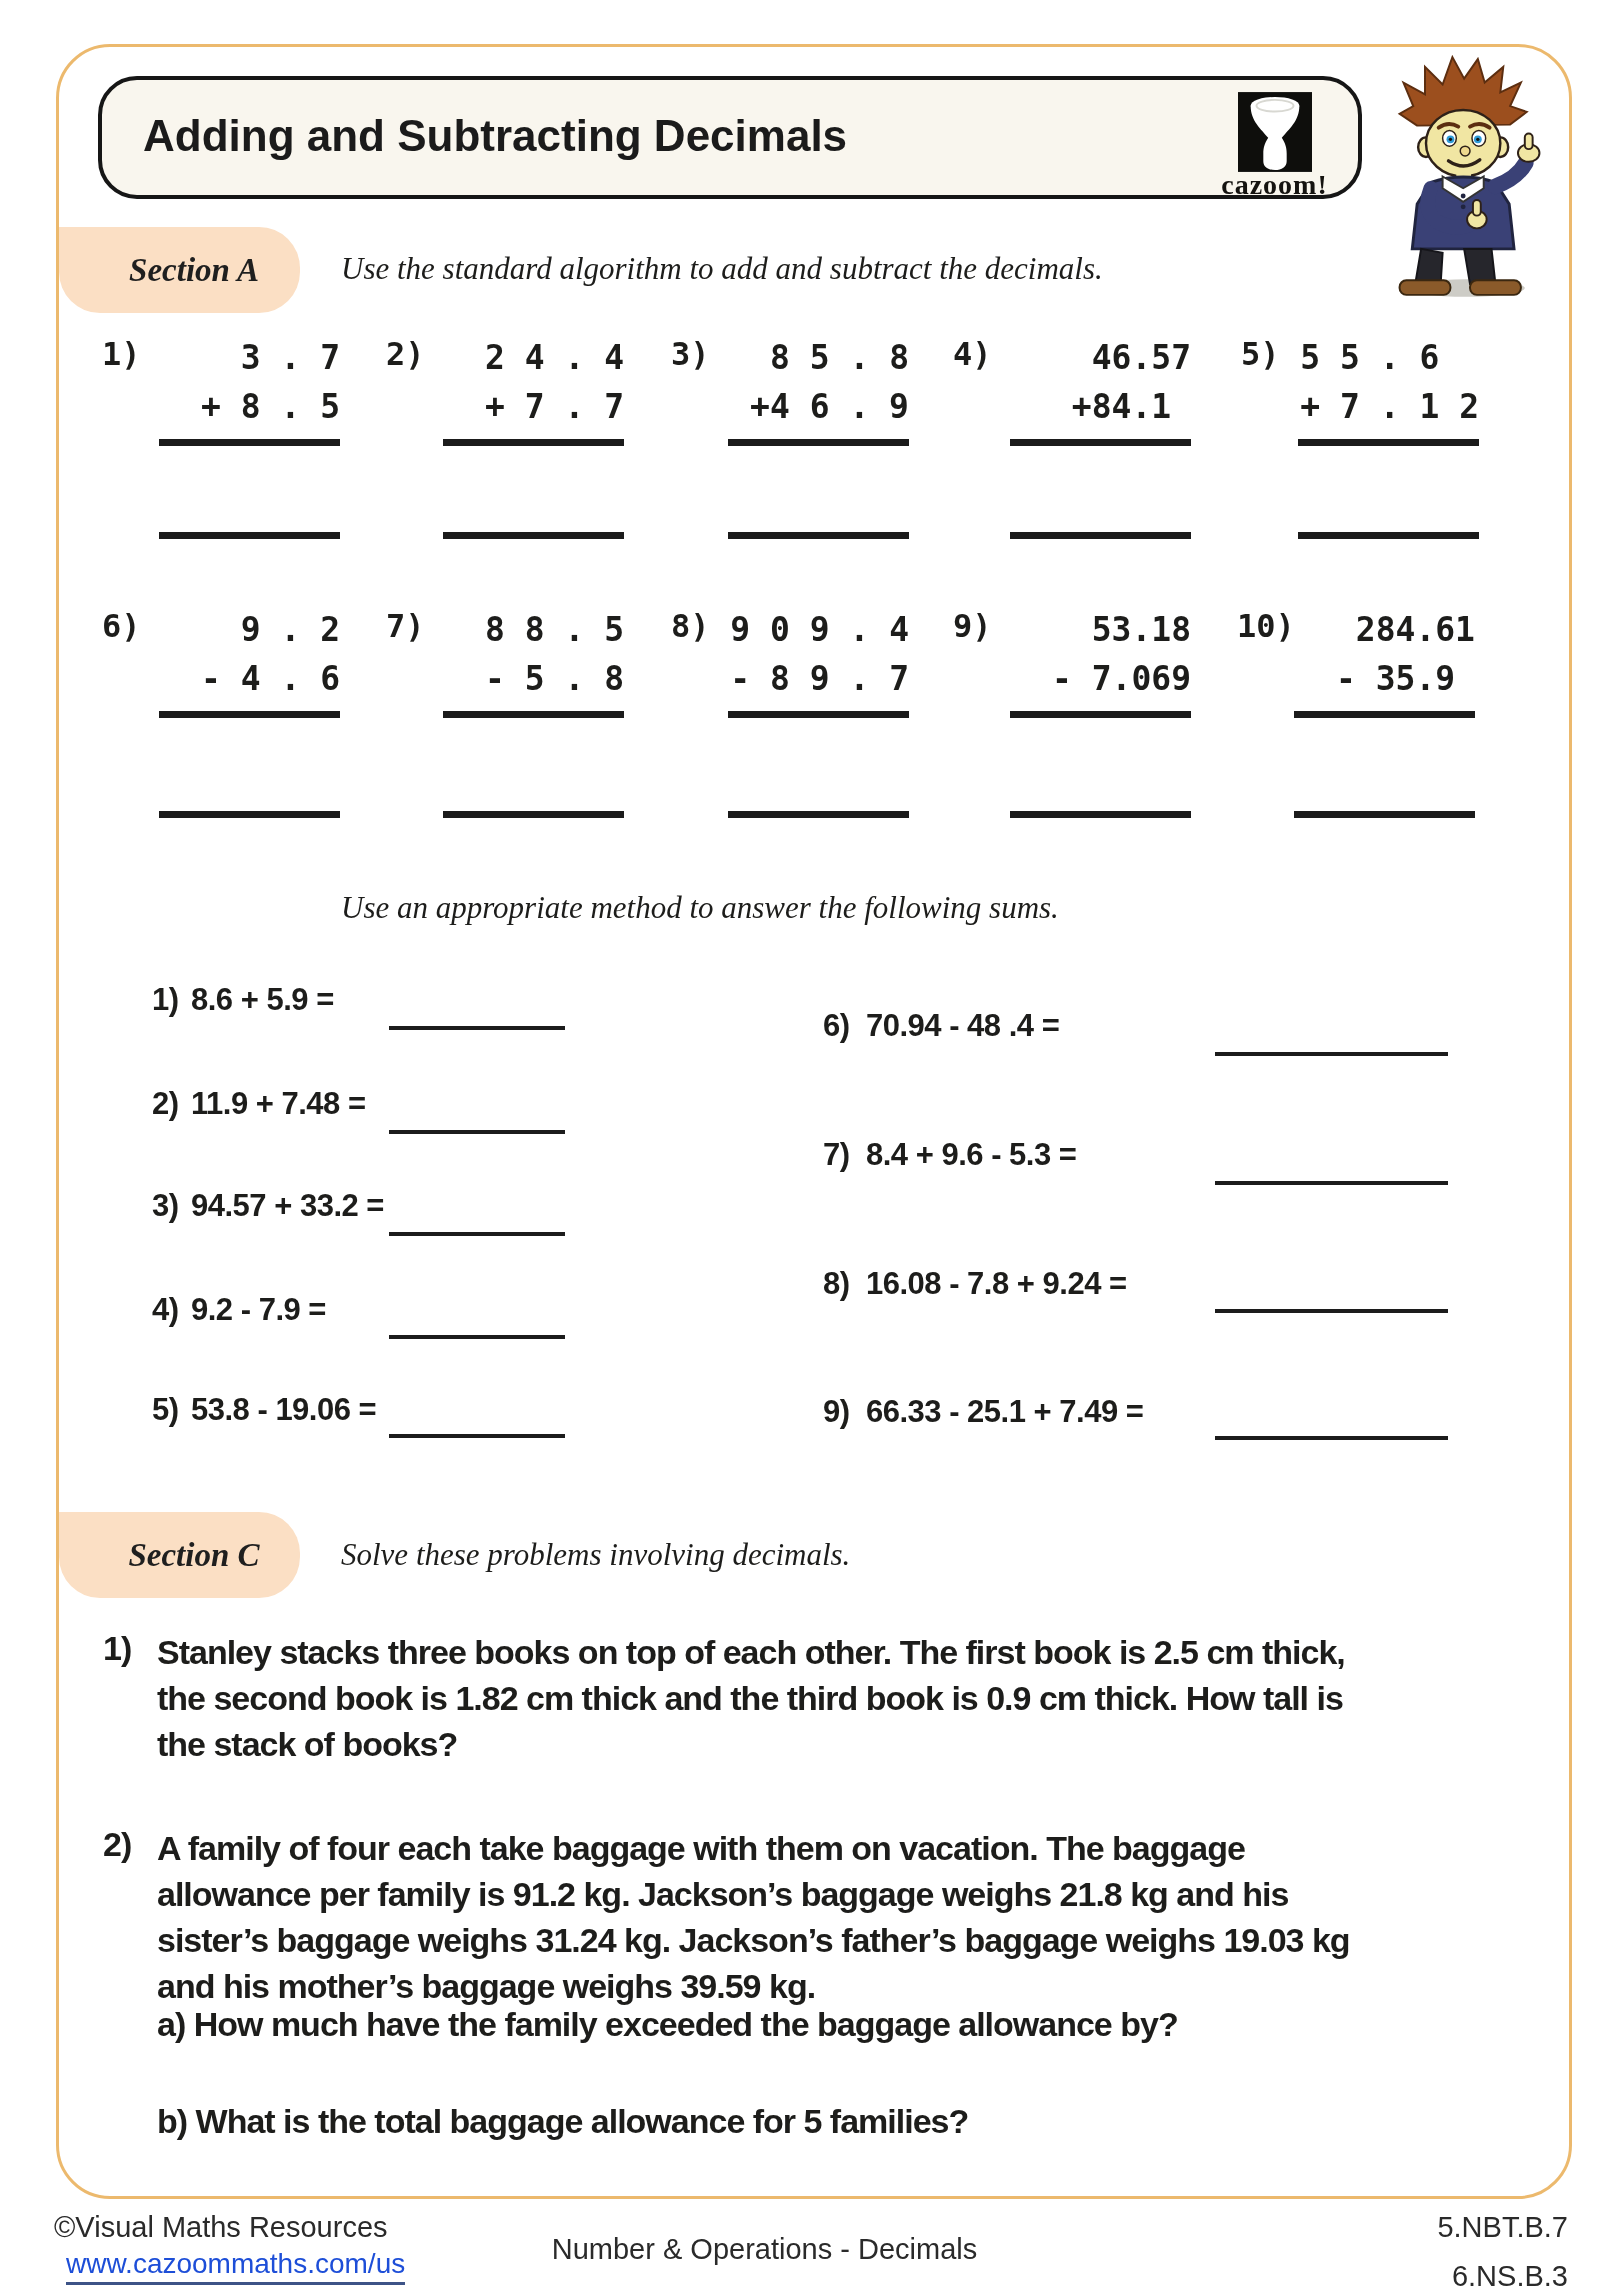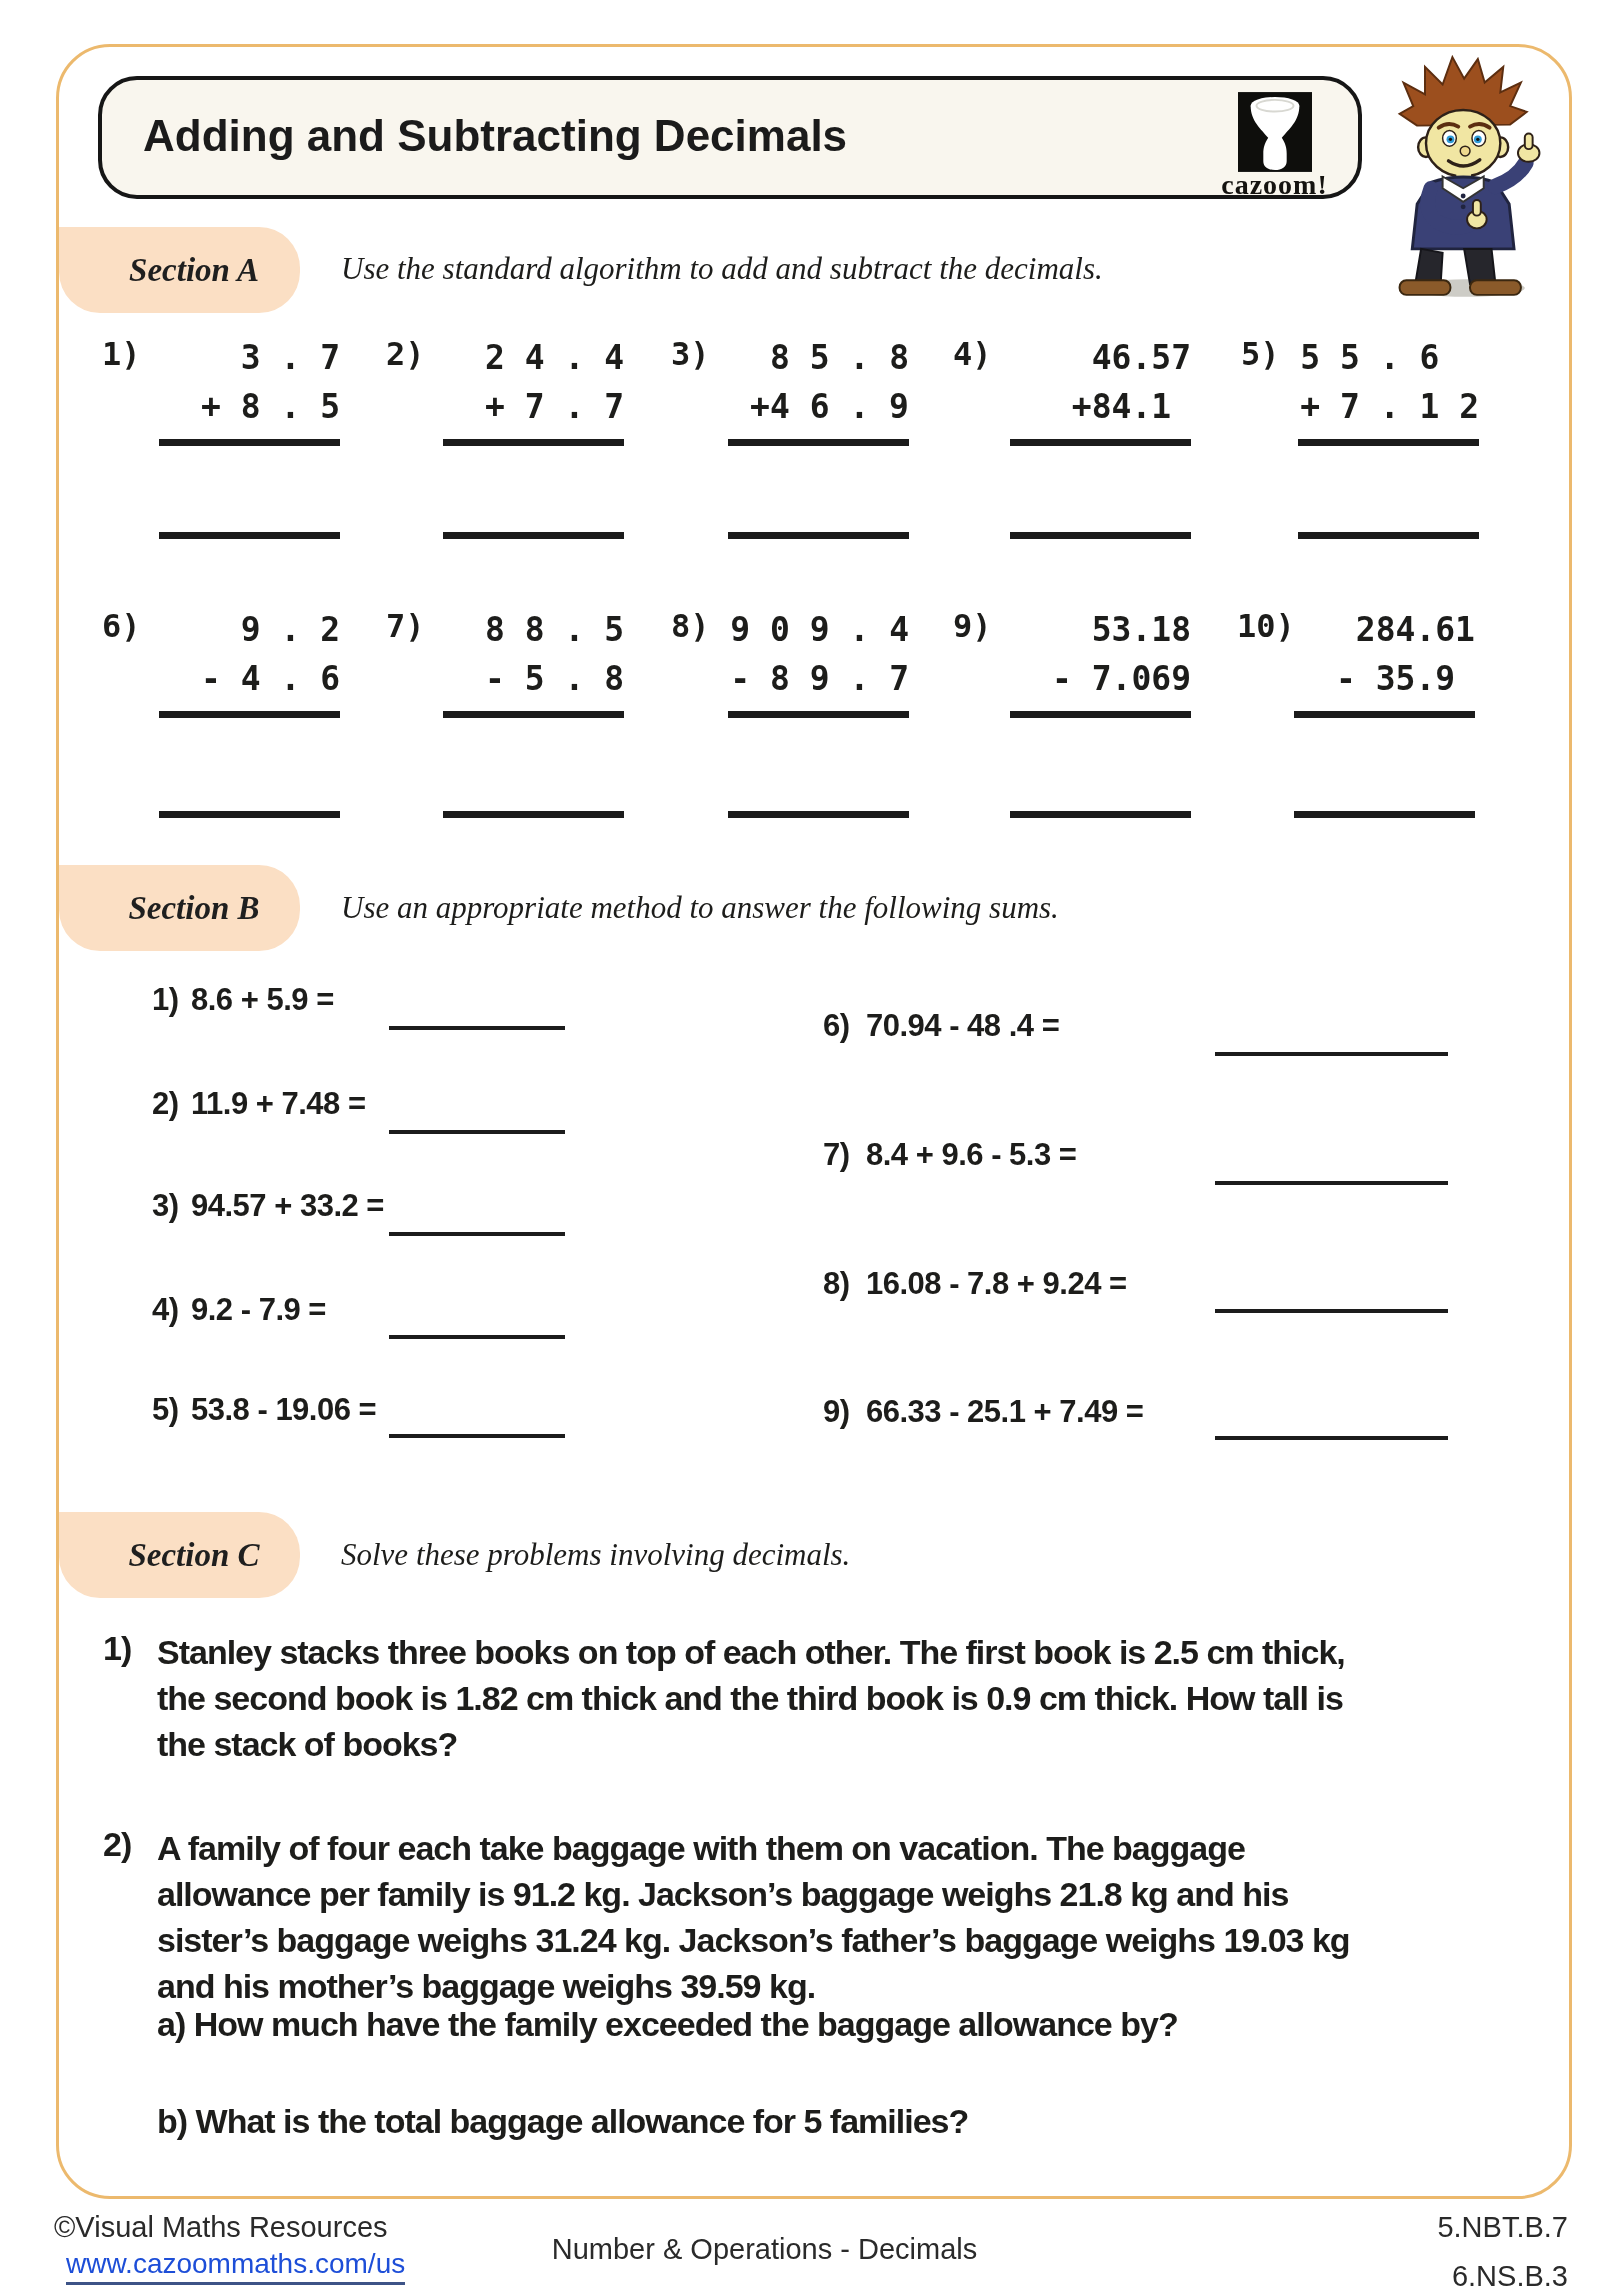--- a/index.html
+++ b/index.html
@@ -189,23 +189,20 @@
   <div class="vprob row2" style="left:1233px;top:605px">
     <span class="plabel">10)</span>
     <div class="pcol">
       <div class="pline">284.61</div>
       <div class="pline">- 35.9&nbsp;</div>
       <div class="prule1"></div>
       <div class="prule2"></div>
     </div>
   </div>
 
-  <div class="pill" style="top:865px">
-    <span>Section B</span>
-  </div>
   <div class="instr" style="top:890px">Use an appropriate method to answer the following sums.</div>
 
   <div class="sumrow colL" style="left:152px;top:982px">
     <span class="snum">1)</span><span class="seq">8.6 + 5.9 =</span>
   </div>
   <div class="sumrow colL" style="left:152px;top:1086px">
     <span class="snum">2)</span><span class="seq">11.9 + 7.48 =</span>
   </div>
   <div class="sumrow colL" style="left:152px;top:1188px">
     <span class="snum">3)</span><span class="seq">94.57 + 33.2 =</span>

